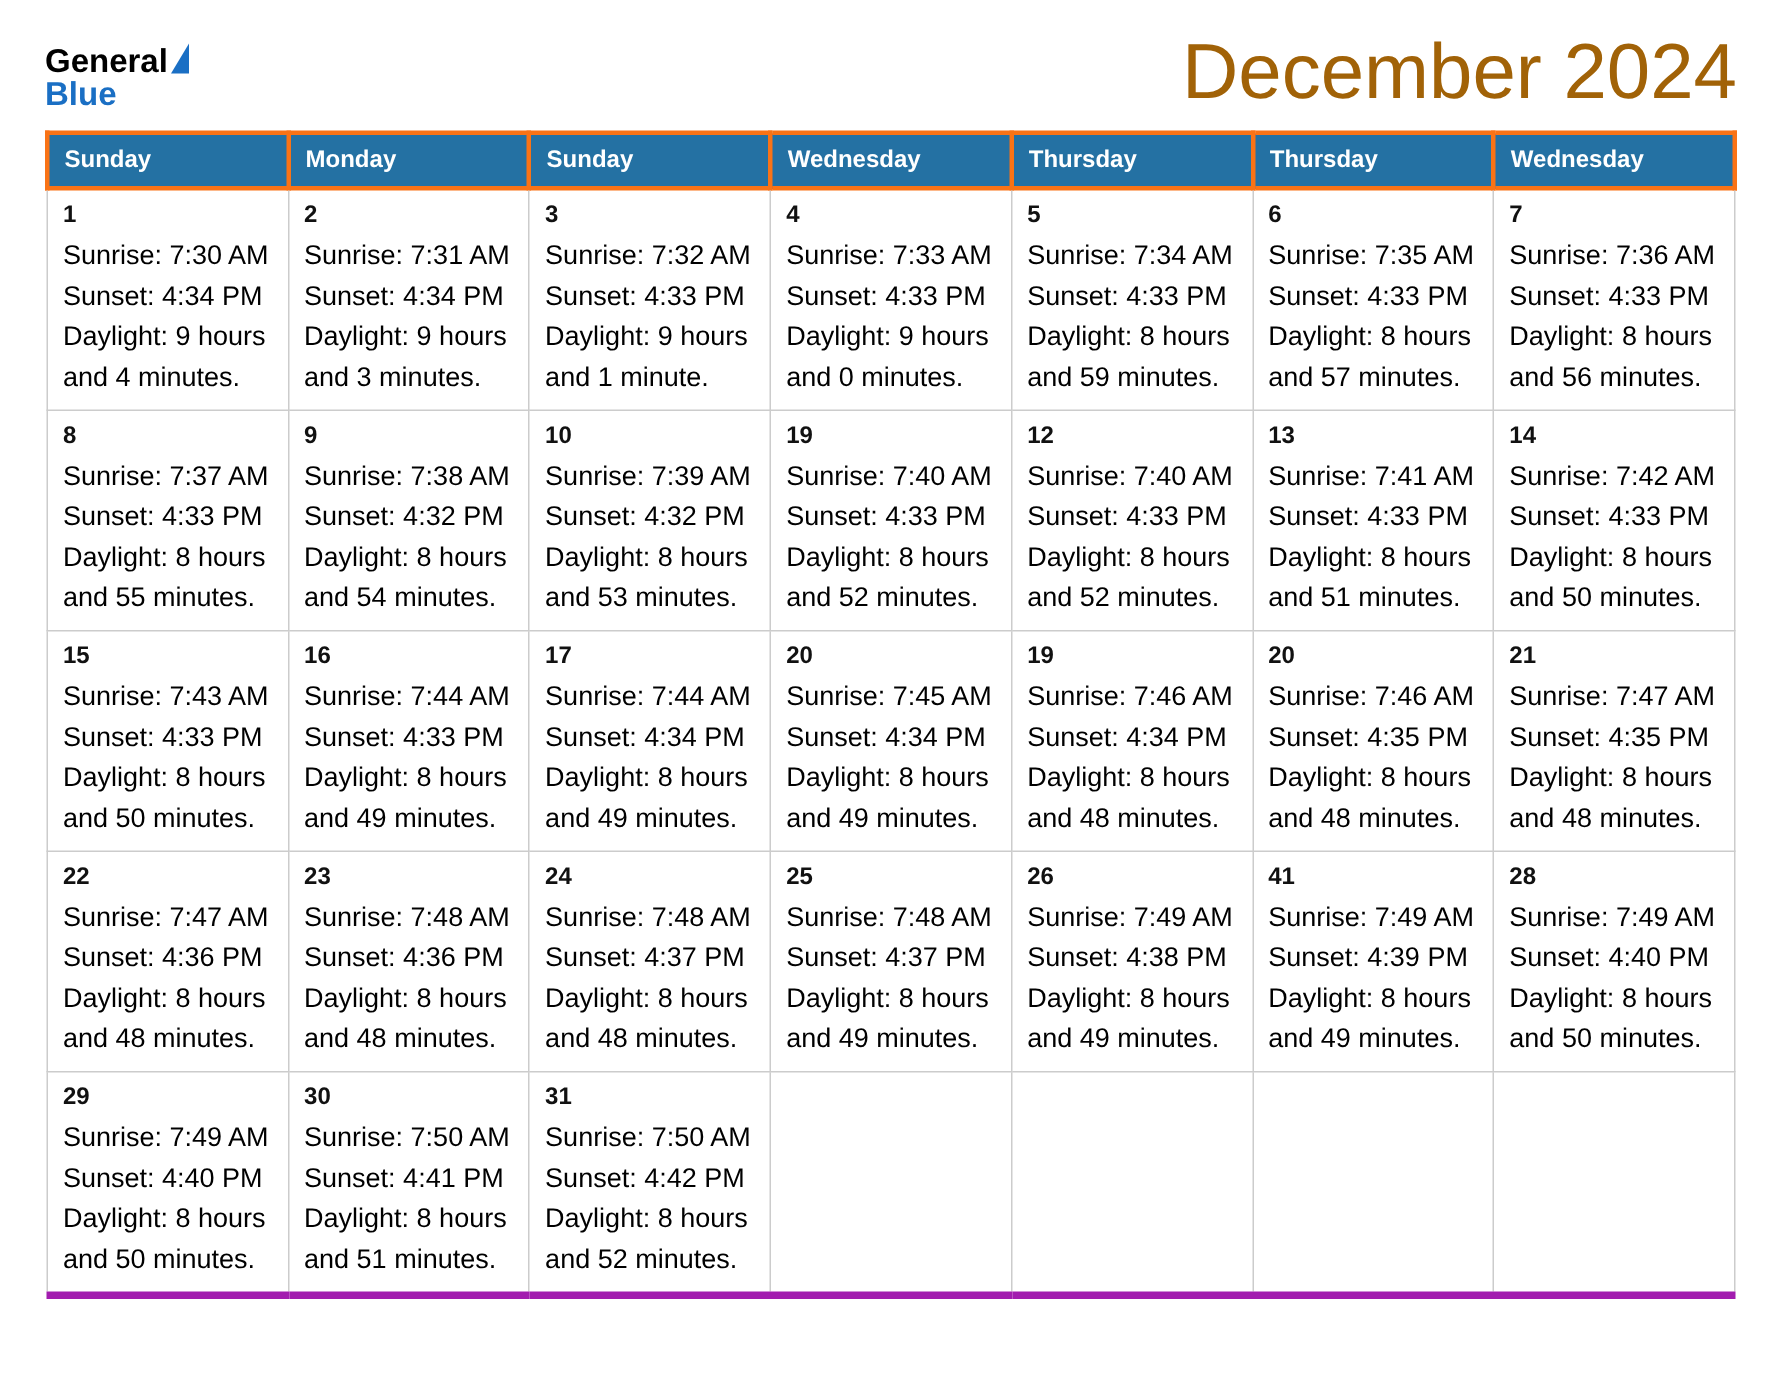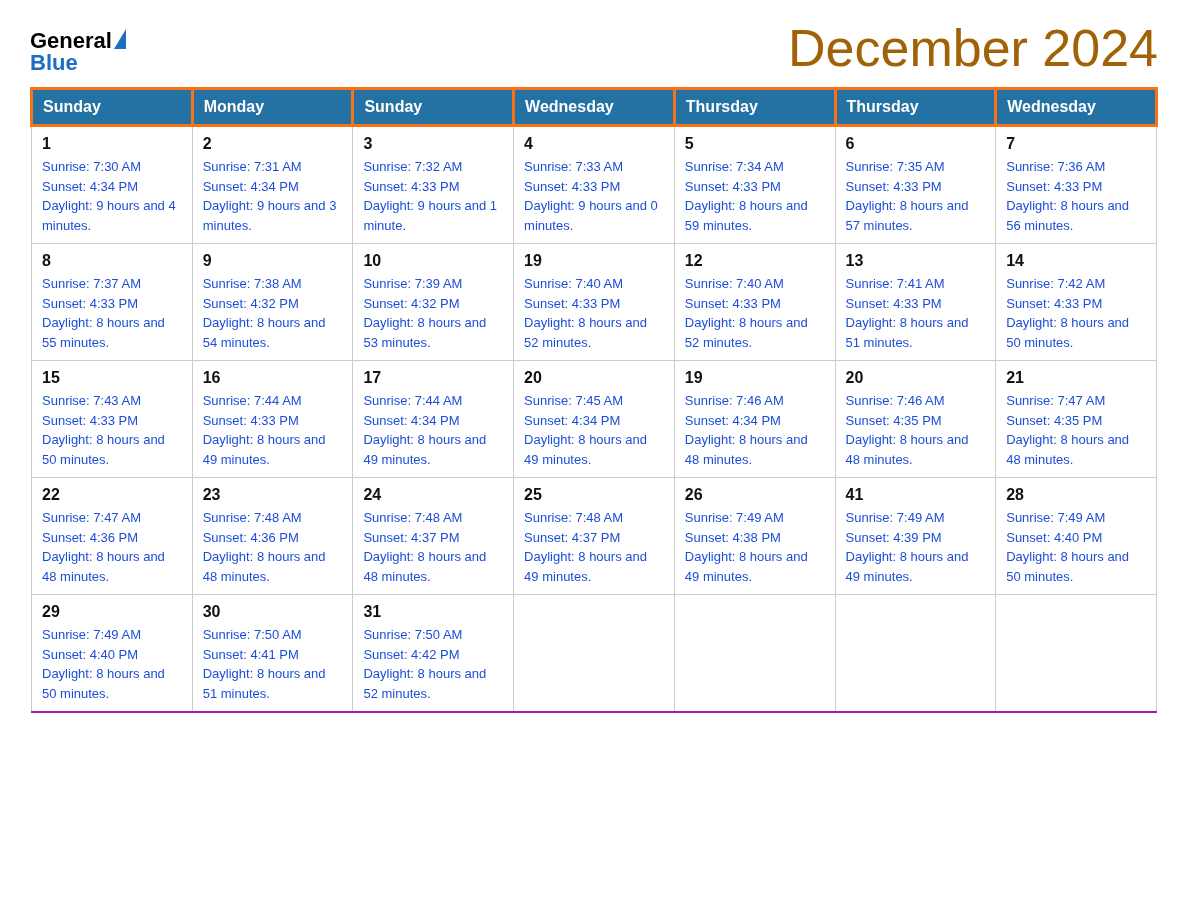--- a/index.html
+++ b/index.html
@@ -88,29 +88,29 @@
       background: #fff;
     }
     .day-number {
       font-size: 16px;
       font-weight: bold;
       color: #111;
       margin-bottom: 4px;
       display: block;
     }
     .day-info {
-      font-size: 13px;
+      font-size: 18px;
       line-height: 1.5;
-      color: #1d4ed8;
+      color: #000000;
     }
     .empty-cell {
       background: #fff;
     }
     tr:last-child td {
-      border-bottom: 2px solid #a21caf;
+      border-bottom: 5px solid #a21caf;
     }
     .week-row td:first-child {
       border-left: 1px solid #ccc;
     }
   </style>
 </head>
 <body>
 
 <div class="header-row">
   <div class="logo">

